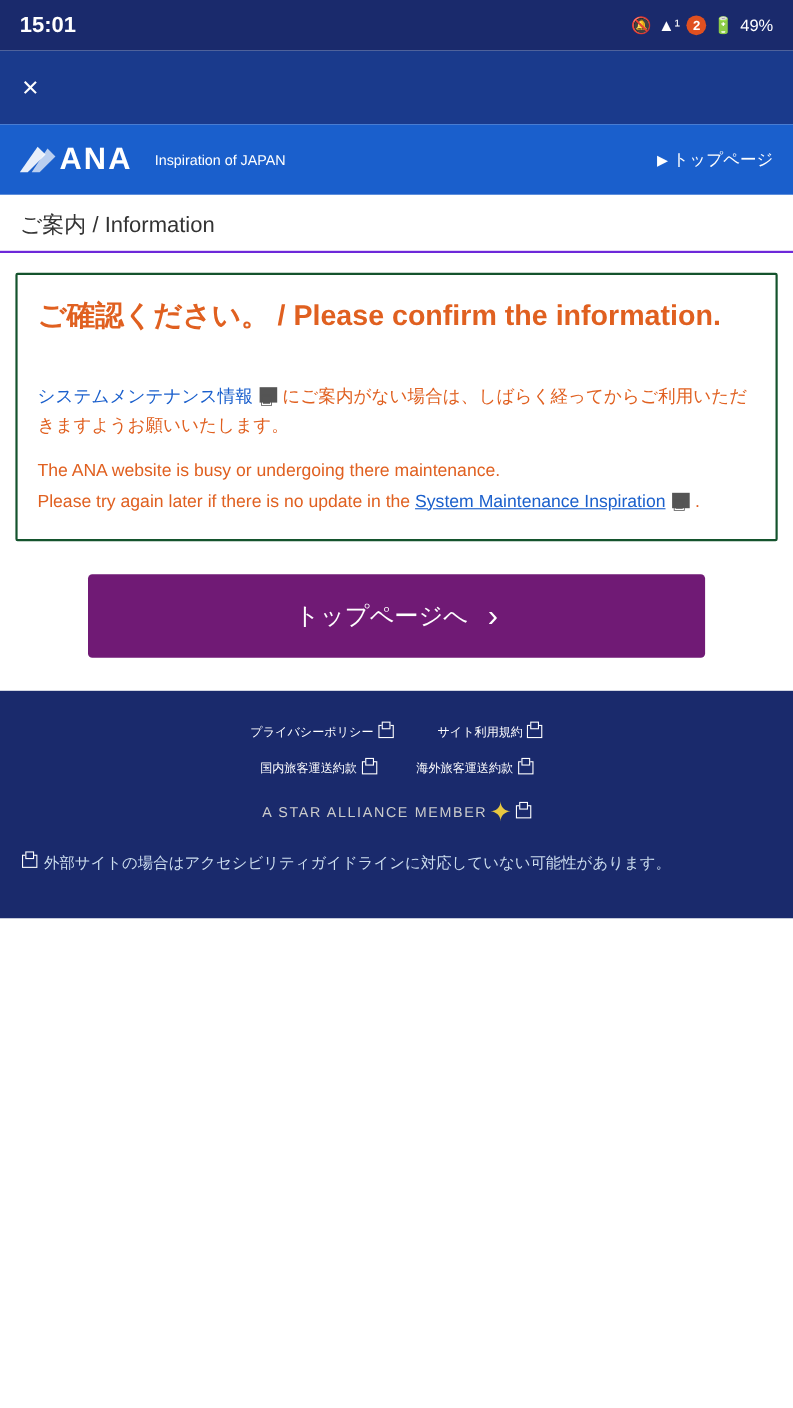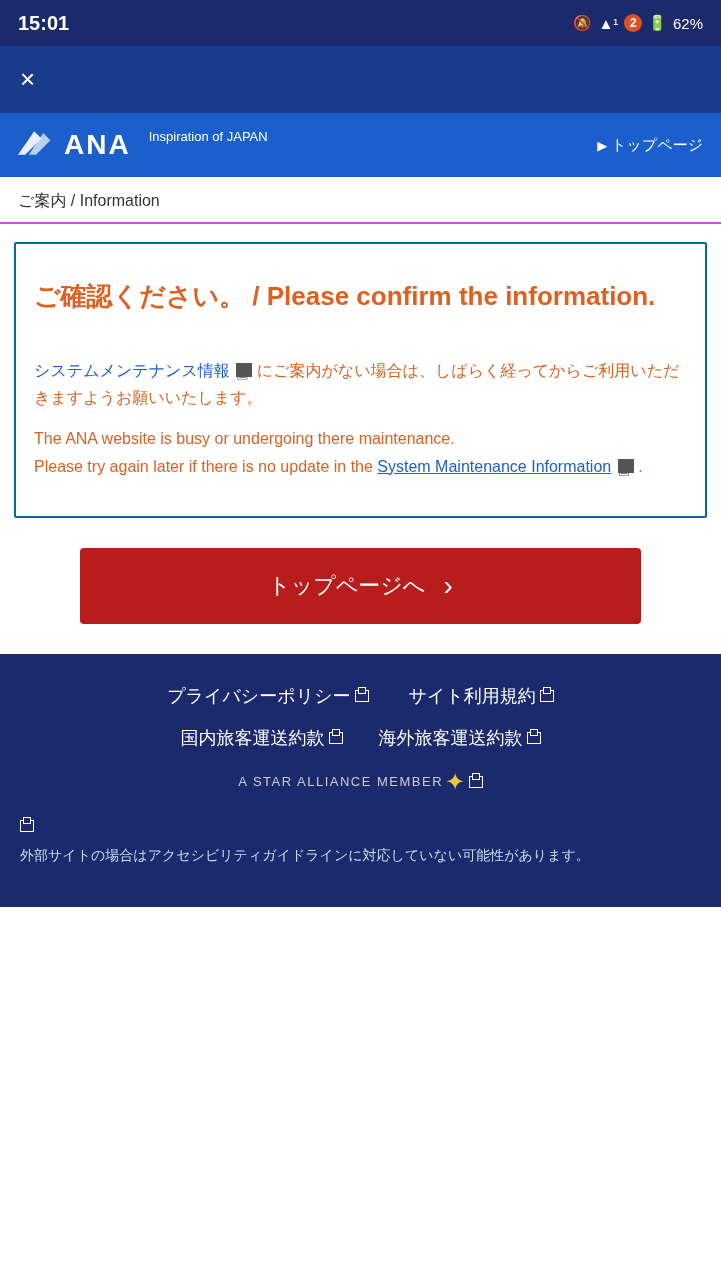--- a/index.html
+++ b/index.html
@@ -36,61 +36,60 @@
     .header {
       background: #1a5fcc;
       display: flex;
       align-items: center;
       justify-content: space-between;
       padding: 10px 18px;
       height: 64px;
     }
     .ana-logo {
       display: flex;
-      align-items: flex-start;
-      gap: 10px;
+      align-items: center;
     }
     .ana-logo-text {
       color: #fff;
       font-size: 28px;
       font-weight: 900;
       letter-spacing: 2px;
     }
     .ana-logo-wing {
       width: 36px;
       height: 28px;
     }
     .ana-tagline {
       color: #fff;
       font-size: 13px;
-      margin-left: 8px;
+      margin-left: 20px;
     }
     .top-page-link {
       color: #fff;
       font-size: 15px;
       display: flex;
       align-items: center;
       gap: 4px;
       cursor: pointer;
     }
     .top-page-arrow { font-size: 13px; }
 
     
     .breadcrumb {
       padding: 14px 18px 10px;
-      font-size: 16px;
+      font-size: 20px;
       color: #333;
-      border-bottom: 2px solid #d946ef;
+      border-bottom: 2px solid #6d28d9;
     }
 
     
     .info-box {
-      border: 2px solid #0369a1;
+      border: 2px solid #14532d;
       margin: 18px 14px;
-      padding: 36px 18px;
+      padding: 20px 18px;
       border-radius: 2px;
     }
     .info-heading {
       color: #e06020;
       font-size: 26px;
       font-weight: bold;
       margin-bottom: 16px;
       line-height: 1.3;
     }
     .info-body-jp {
@@ -122,21 +121,21 @@
       margin-left: 2px;
       font-size: 13px;
       color: #555;
     }
 
     
     .btn-top {
       display: flex;
       align-items: center;
       justify-content: center;
-      background: #b91c1c;
+      background: #701a75;
       color: #fff;
       font-size: 22px;
       margin: 30px 80px;
       padding: 22px 30px;
       border-radius: 4px;
       cursor: pointer;
       gap: 18px;
     }
 
     
@@ -148,21 +147,21 @@
     }
     .footer-links {
       display: flex;
       justify-content: center;
       gap: 40px;
       margin-bottom: 18px;
       flex-wrap: wrap;
     }
     .footer-link {
       color: #fff;
-      font-size: 18px;
+      font-size: 11px;
       text-decoration: none;
       cursor: pointer;
       display: flex;
       align-items: center;
       gap: 4px;
     }
     .footer-link-icon {
       display: inline-block;
       width: 14px;
       height: 12px;
@@ -206,41 +205,40 @@
       color: #e8c840;
     }
     .footer-note {
       font-size: 14px;
       color: #cde;
       line-height: 1.6;
       margin-bottom: 16px;
       display: flex;
       align-items: flex-start;
       gap: 6px;
-      flex-direction: column;
     }
     .footer-note-icon {
       flex-shrink: 0;
     }
     .footer-copyright {
       color: #cde;
       font-size: 15px;
     }
   </style>
 </head>
 <body>
 
 <div class="status-bar">
   <span class="status-time">15:01</span>
   <div class="status-icons">
     <span>🔕</span>
     <span>▲¹</span>
     <span style="background:#e05020;color:#fff;border-radius:50%;width:18px;height:18px;display:flex;align-items:center;justify-content:center;font-size:12px;font-weight:bold;">2</span>
     <span>🔋</span>
-    <span>62%</span>
+    <span>49%</span>
   </div>
 </div>
 
 <div class="nav-bar">
   <span class="close-icon">×</span>
 </div>
 
 <div class="header">
   <div class="ana-logo">
     <svg class="ana-logo-wing" viewBox="0 0 40 30" xmlns="http://www.w3.org/2000/svg">
@@ -263,21 +261,21 @@
 <div class="info-box">
   <div class="info-heading">ご確認ください。 / Please confirm the information.</div>
   <div class="info-body-jp">
     <br>
     <a>システムメンテナンス情報</a>
     <span class="ext-icon">▣</span>
     <span> にご案内がない場合は、しばらく経ってからご利用いただきますようお願いいたします。</span>
   </div>
   <div class="info-body-en">
     <span>The ANA website is busy or undergoing there maintenance.</span><br>
-    <span>Please try again later if there is no update in the </span><a>System Maintenance Information</a>
+    <span>Please try again later if there is no update in the </span><a>System Maintenance Inspiration</a>
     <span class="ext-icon">▣</span>
     <span>.</span>
   </div>
 </div>
 
 <div class="btn-top">
   <span>トップページへ</span>
   <span style="font-size:28px;">›</span>
 </div>
 

